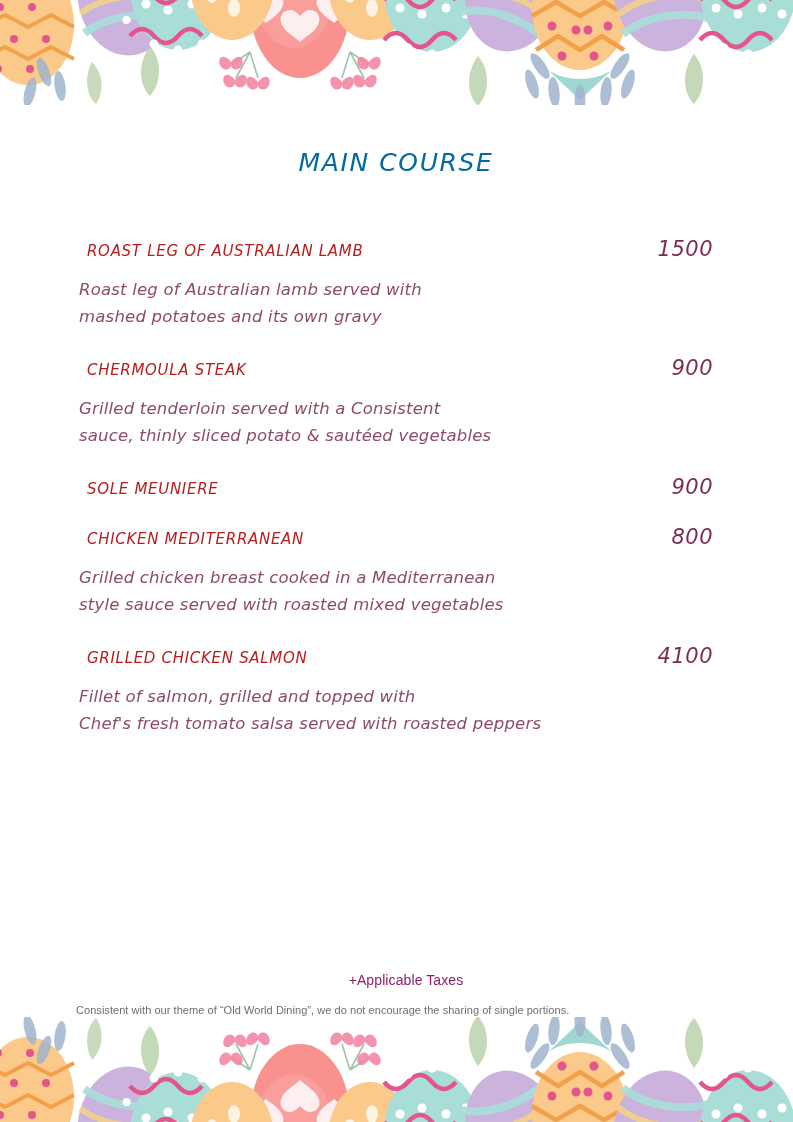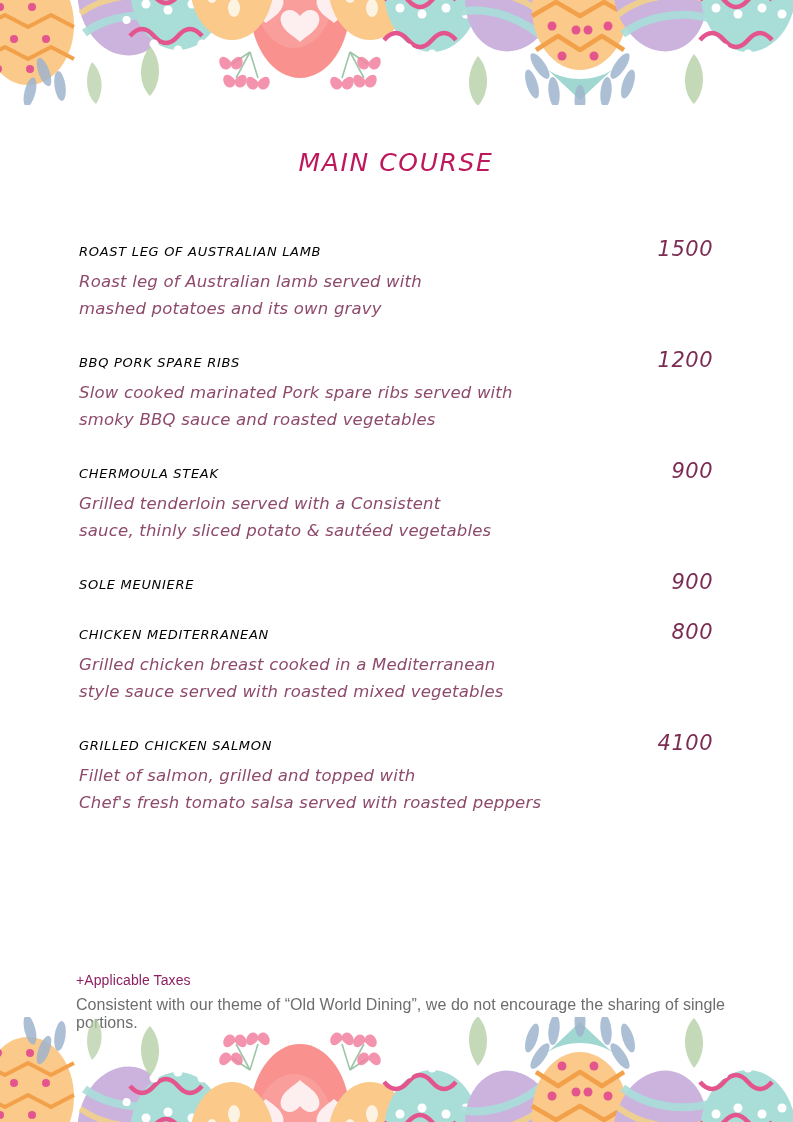--- a/index.html
+++ b/index.html
@@ -33,21 +33,21 @@
   
   .menu-title {
     position: absolute;
     top: 148px;
     left: 0;
     width: 792px;
     text-align: center;
     font-family: "DejaVu Sans", sans-serif;
     font-size: 25px;
     letter-spacing: 1.6px;
-    color: #be185d;
+    color: #0369a1;
     font-style: italic;
     font-weight: 400;
   }
 
   .items {
     position: absolute;
     top: 237px;
     left: 79px;
     width: 634px;
   }
@@ -55,64 +55,66 @@
     margin-bottom: 26px;
     position: relative;
   }
   .item-head {
     display: flex;
     align-items: baseline;
     justify-content: space-between;
   }
   .item-name {
     font-family: "DejaVu Sans", sans-serif;
-    font-size: 13px;
+    font-size: 15px;
     letter-spacing: 0.7px;
-    color: #000000;
+    color: #b91c1c;
     font-style: italic;
     white-space: nowrap;
+    margin-left: 8px;
   }
   .item-price {
     font-family: "DejaVu Sans", sans-serif;
     font-size: 21px;
     color: #7c2c52;
     font-style: italic;
     letter-spacing: 0.5px;
     text-align: right;
     min-width: 60px;
   }
   .item-desc {
     font-family: "DejaVu Sans", sans-serif;
     font-size: 16.5px;
     color: #8d4a6b;
     font-style: italic;
     line-height: 26.5px;
     letter-spacing: 0.2px;
-    margin-top: 8px;
+    margin-top: 16px;
   }
   .item-desc div { white-space: nowrap; }
 
   
   .footer {
     position: absolute;
     left: 76px;
     top: 972px;
     width: 660px;
   }
   .footer-taxes {
     font-family: "Liberation Sans", sans-serif;
     font-size: 14px;
     color: #8e1f63;
     font-weight: 400;
     letter-spacing: 0.1px;
-    margin-bottom: 8px;
+    margin-bottom: 16px;
+    text-align: center;
   }
   .footer-note {
     font-family: "Liberation Sans", sans-serif;
-    font-size: 16px;
+    font-size: 11px;
     color: #6d6d6d;
     letter-spacing: 0.05px;
   }
 </style>
 </head>
 <body>
 
 <div class="page">
 
   <div class="border-band border-top">
@@ -335,30 +337,20 @@
       <div class="item-head">
         <span class="item-name">ROAST LEG OF AUSTRALIAN LAMB</span>
         <span class="item-price">1500</span>
       </div>
       <div class="item-desc">
         <div>Roast leg of Australian lamb served with</div>
         <div>mashed potatoes and its own gravy</div>
       </div>
     </div>
 
-    <div class="menu-item">
-      <div class="item-head">
-        <span class="item-name">BBQ PORK SPARE RIBS</span>
-        <span class="item-price">1200</span>
-      </div>
-      <div class="item-desc">
-        <div>Slow cooked marinated Pork spare ribs served with</div>
-        <div>smoky BBQ sauce and roasted vegetables</div>
-      </div>
-    </div>
 
     <div class="menu-item">
       <div class="item-head">
         <span class="item-name">CHERMOULA STEAK</span>
         <span class="item-price">900</span>
       </div>
       <div class="item-desc">
         <div>Grilled tenderloin served with a Consistent</div>
         <div>sauce, thinly sliced potato &amp; sautéed vegetables</div>
       </div>

